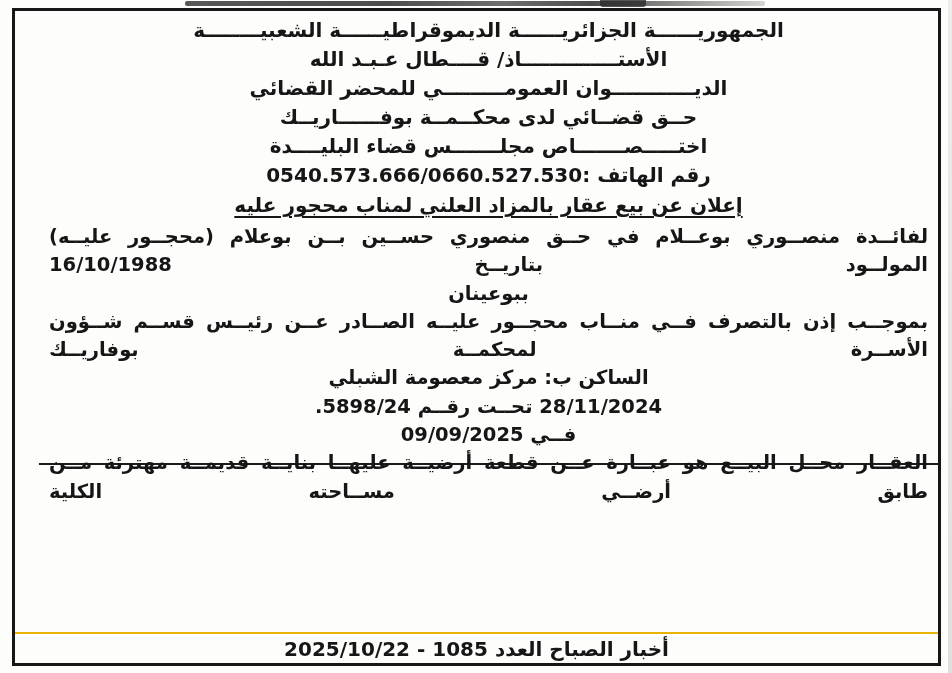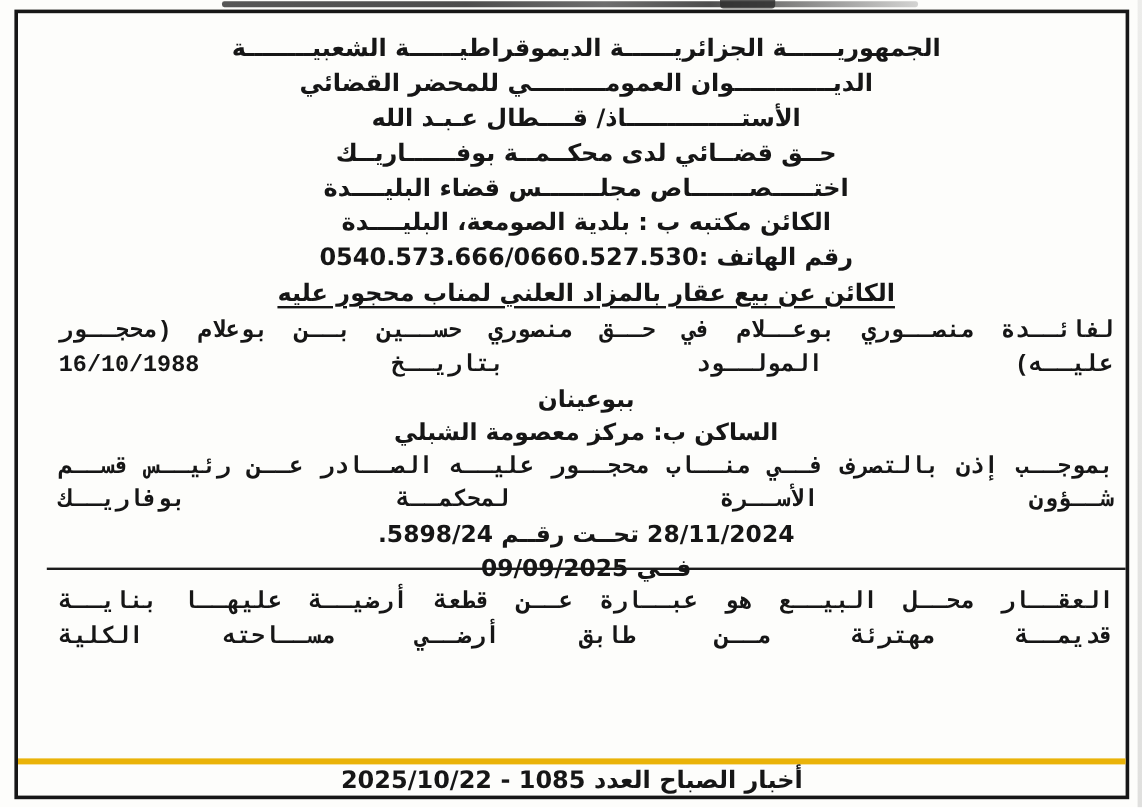--- a/index.html
+++ b/index.html
@@ -15,39 +15,38 @@
     border-radius:2px;opacity:.85;
   }
   .scan-blob{
     position:absolute;top:0;left:600px;width:46px;height:7px;background:#2c2c2c;border-radius:0 0 3px 3px;opacity:.8;
   }
   .frame{
     position:absolute;left:12px;top:8px;width:929px;height:658px;
     border:3px solid #171717;box-sizing:border-box;background:#fdfdfb;
   }
   .main-area{
-    position:absolute;left:0;top:10px;right:0;height:454px;
+    position:absolute;left:0;top:0;right:0;height:454px;
     border-bottom:2px solid #1c1c1c;box-sizing:border-box;
     padding:5px 10px 0 10px;
     margin-left:24px;
   }
   .hdr{ text-align:center;font-weight:bold; }
   .hdr-line{ font-size:20px;line-height:29px;white-space:nowrap; }
   .title-line{ font-size:20px;line-height:28px;margin-top:1px; }
   .u{ text-decoration:underline;text-decoration-thickness:2px;text-underline-offset:4px; }
   .body-block{ margin-top:4px;font-weight:bold;font-size:19.5px;line-height:28.3px; }
   .b-line{ text-align:center;white-space:nowrap; }
   .b-line.just{
     text-align:justify;text-align-last:justify;white-space:normal;
     word-spacing:1px;
-    font-family:Liberation Mono, monospace;
   }
   .footer-box{
     position:absolute;left:0;right:0;bottom:0;height:31px;
-    border-top:5px solid #eab308;box-sizing:border-box;
+    border-top:2px solid #eab308;box-sizing:border-box;
     display:flex;align-items:center;justify-content:center;
   }
   .footer-text{ font-weight:bold;font-size:20px;line-height:26px; }
   
   .edge-noise{
     position:absolute;right:0;top:0;width:4px;height:673px;
     background:linear-gradient(180deg,rgba(120,120,120,.12),rgba(120,120,120,.22));
   }
 </style>
 </head>
@@ -58,36 +57,35 @@
   <div class="scan-mark"></div>
   <div class="scan-blob"></div>
   <div class="edge-noise"></div>
 
   <div class="frame">
 
     <div class="main-area">
 
       <div class="hdr">
         <div class="hdr-line">الجمهوريــــــة الجزائريــــــة الديموقراطيــــــة الشعبيــــــــة</div>
+        <div class="hdr-line">الأستــــــــــــــاذ/ قــــطال عـبـد الله</div>
         <div class="hdr-line">الديــــــــــــوان العمومـــــــــي للمحضر القضائي</div>
-        <div class="hdr-line">الأستــــــــــــــاذ/ قــــطال عـبـد الله</div>
         <div class="hdr-line">حــق قضــائي لدى محكــمــة بوفــــــاريــك</div>
         <div class="hdr-line">اختـــــصـــــــاص مجلـــــــس قضاء البليــــدة</div>
-        <div class="hdr-line">الكائن مكتبه ب : بلدية الصومعة، البليــــدة</div>
         <div class="hdr-line">رقم الهاتف :0540.573.666/0660.527.530</div>
         <div class="hdr-line title-line">
-          <span class="u">الكائن عن بيع عقار بالمزاد العلني لمناب محجور عليه</span>
+          <span class="u">إعلان عن بيع عقار بالمزاد العلني لمناب محجور عليه</span>
         </div>
       </div>
 
       <div class="body-block">
         <div class="b-line just">لفائــدة منصــوري بوعــلام في حــق منصوري حســين بــن بوعلام (محجــور عليــه) المولــود بتاريــخ 16/10/1988</div>
         <div class="b-line">ببوعينان</div>
+        <div class="b-line just">بموجــب إذن بالتصرف فــي منــاب محجــور عليــه الصــادر عــن رئيــس قســم شــؤون الأســرة لمحكمــة بوفاريــك</div>
         <div class="b-line">الساكن ب: مركز معصومة الشبلي</div>
-        <div class="b-line just">بموجــب إذن بالتصرف فــي منــاب محجــور عليــه الصــادر عــن رئيــس قســم شــؤون الأســرة لمحكمــة بوفاريــك</div>
         <div class="b-line">28/11/2024 تحــت رقــم 5898/24.</div>
         <div class="b-line">فــي 09/09/2025</div>
         <div class="b-line just">العقــار محــل البيــع هو عبــارة عــن قطعة أرضيــة عليهــا بنايــة قديمــة مهترئة مــن طابق أرضــي مســاحته الكلية</div>
 
       </div>
 
     </div>
 
     <div class="footer-box">
       <div class="footer-text">أخبار الصباح العدد 1085 - 2025/10/22</div>

